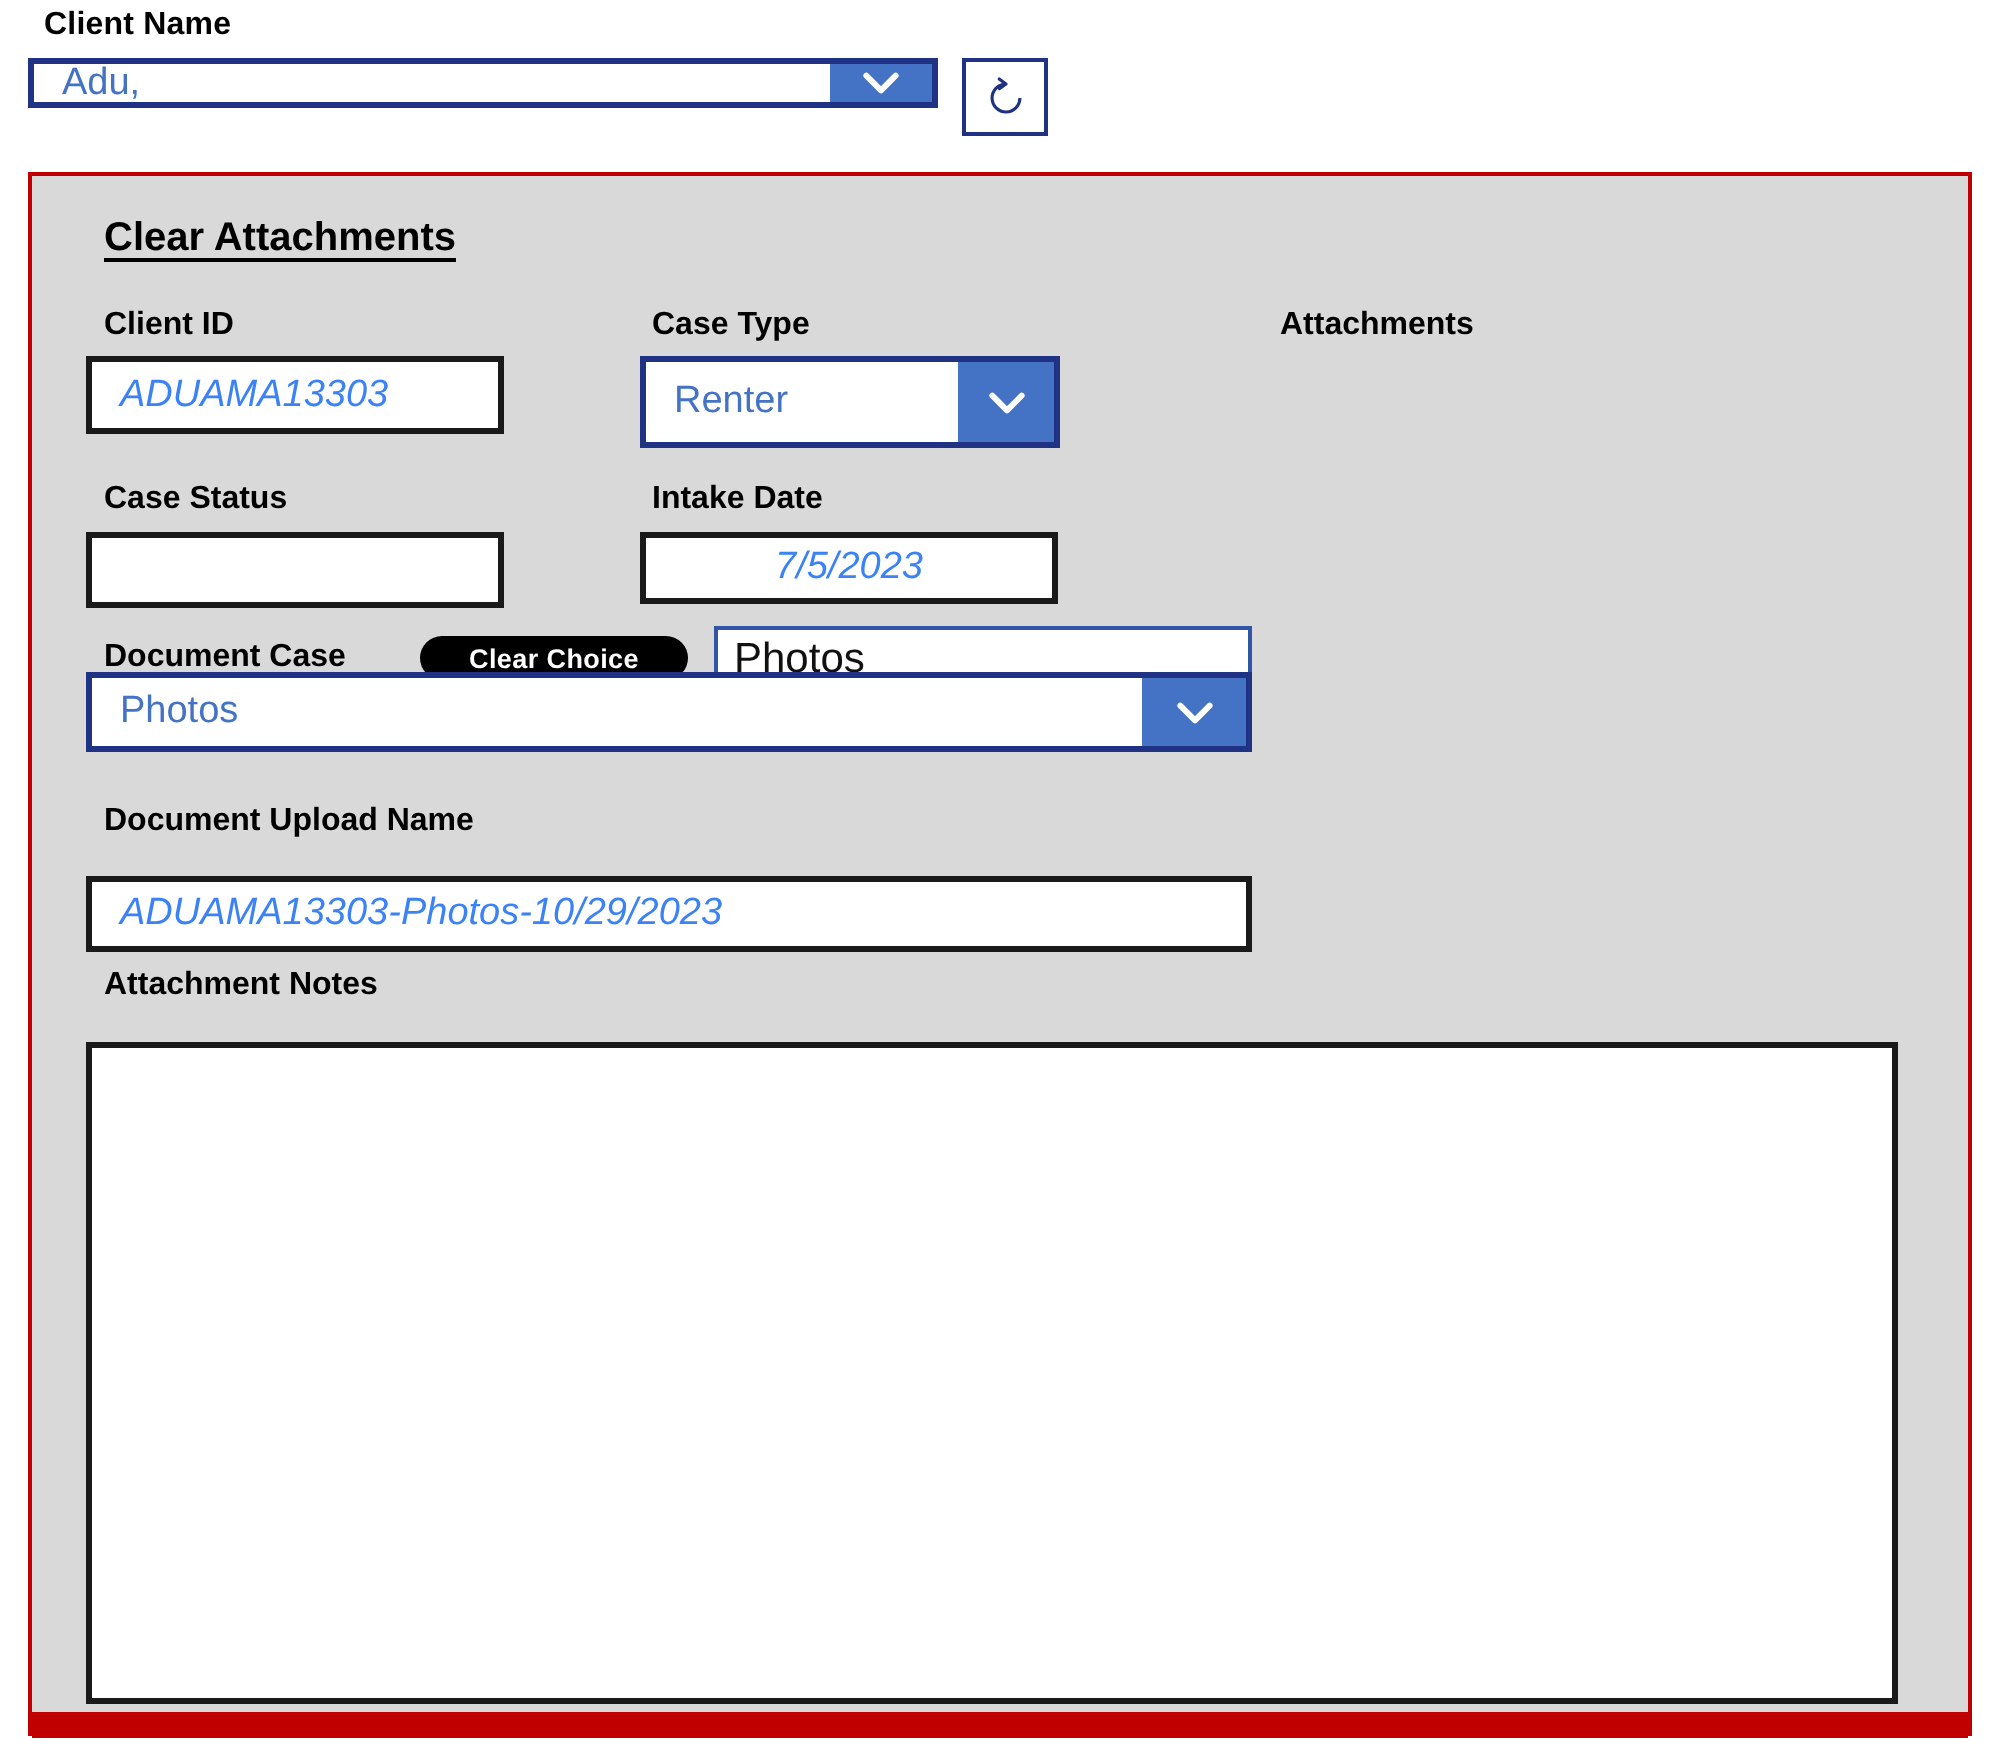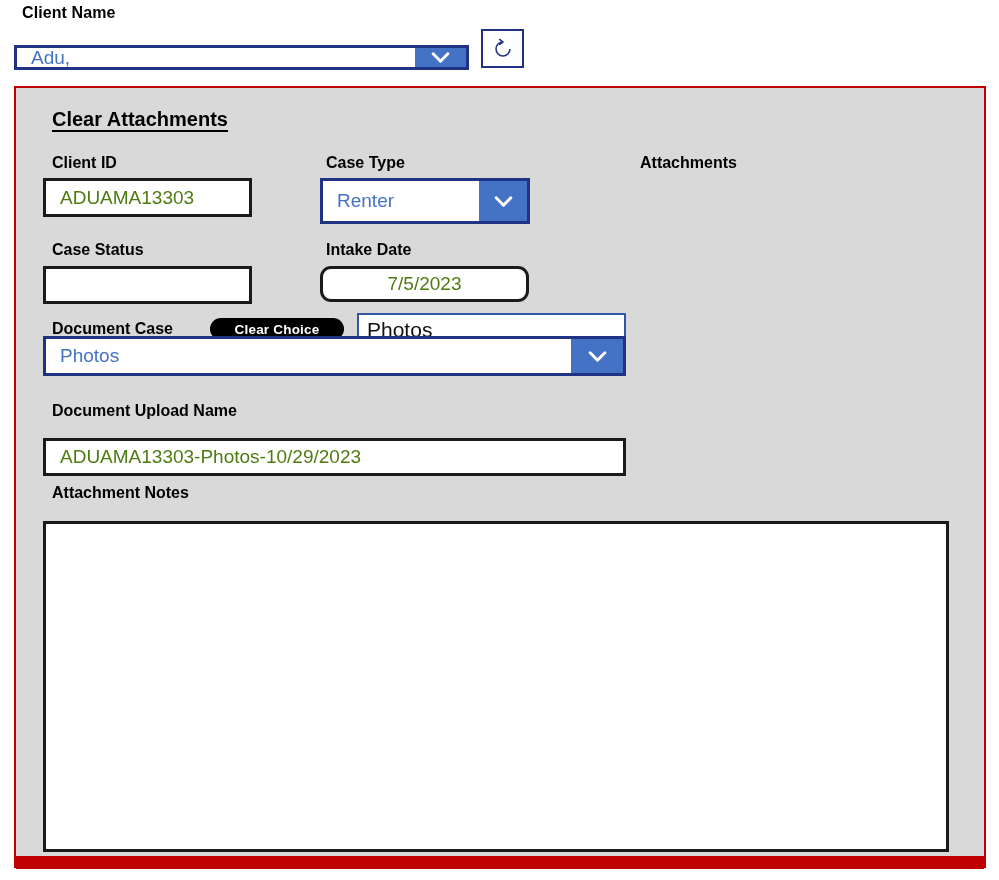--- a/index.html
+++ b/index.html
@@ -35,21 +35,20 @@
   .client-combo {
     position: absolute;
     left: 14px; top: 29px;
     width: 455px;
     height: 25px;
     border: 3px solid #1f3283;
     box-sizing: border-box;
     background: #ffffff;
     display: flex;
     align-items: stretch;
-    margin-top: 16px;
   }
   .client-combo .value {
     flex: 1;
     display: flex;
     align-items: center;
     padding-left: 14px;
     font-size: 19px;
     color: #4472c4;
   }
   .combo-btn {
@@ -115,22 +114,23 @@
 
   
   .tbox {
     position: absolute;
     box-sizing: border-box;
     border: 3px solid #1a1a1a;
     background: #ffffff;
     display: flex;
     align-items: center;
     font-size: 19px;
-    color: #4d7c0f;
+    color: #3b82f6;
     padding-left: 14px;
+    font-style: italic;
   }
   .tbox.center {
     justify-content: center;
     padding-left: 0;
   }
 
   
   .combo {
     position: absolute;
     box-sizing: border-box;
@@ -261,21 +261,21 @@
       <svg class="chev" viewBox="0 0 20 12">
         <path d="M2 2 L10 10 L18 2" fill="none" stroke="#ffffff" stroke-width="3.2" stroke-linecap="round" stroke-linejoin="round"></path>
       </svg>
     </div>
   </div>
 
   <div class="fld-label" style="left:36px; top:153px;">Case Status</div>
   <div class="tbox" style="left:27px; top:178px; width:209px; height:38px;"></div>
 
   <div class="fld-label" style="left:310px; top:153px;">Intake Date</div>
-  <div class="tbox center" style="left:304px; top:178px; width:209px; height:36px;border-radius:11px;">7/5/2023</div>
+  <div class="tbox center" style="left:304px; top:178px; width:209px; height:36px;">7/5/2023</div>
 
   <div class="fld-label" style="left:36px; top:232px;">Document Case</div>
   <div class="clear-choice" style="left:194px; top:230px; width:134px; height:22px;text-align:center;">Clear Choice</div>
   <div class="bluebox" style="left:341px; top:225px; width:269px; height:33px;">Photos</div>
 
   <div class="combo" style="left:27px; top:248px; width:583px; height:40px;">
     <div class="value">Photos</div>
     <div class="combo-btn" style="width:52px;">
       <svg class="chev" viewBox="0 0 20 12">
         <path d="M2 2 L10 10 L18 2" fill="none" stroke="#ffffff" stroke-width="3.2" stroke-linecap="round" stroke-linejoin="round"></path>

